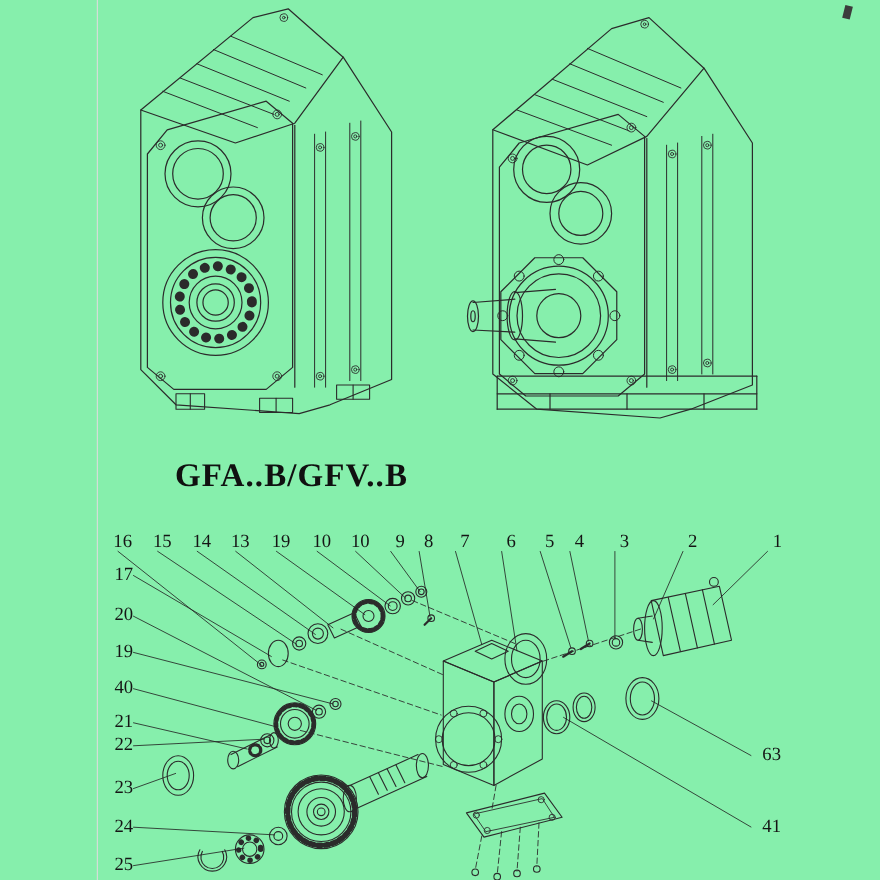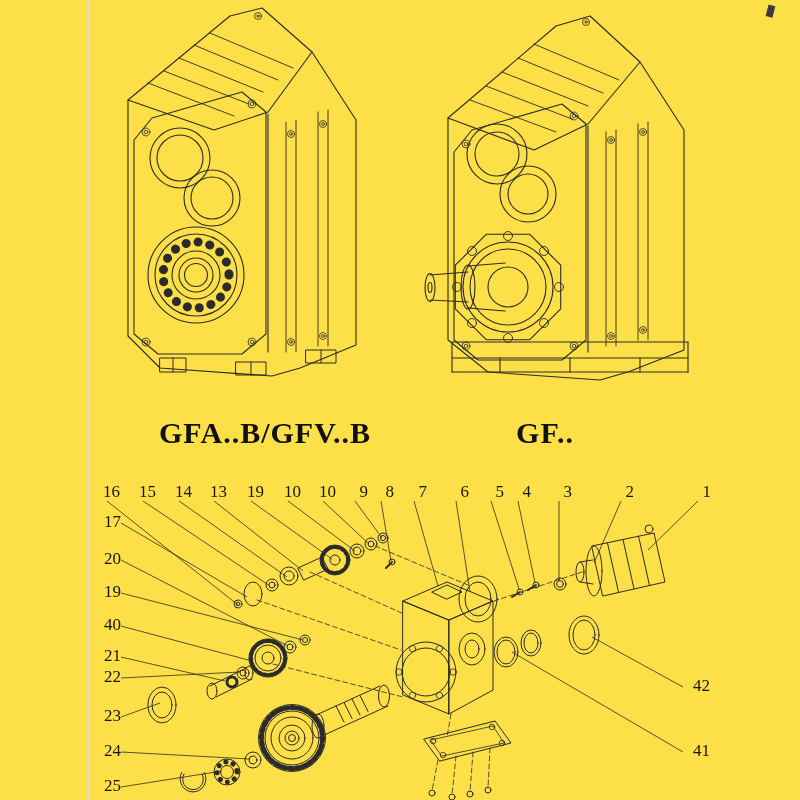--- a/index.html
+++ b/index.html
@@ -1,16 +1,16 @@
 <!DOCTYPE html>
 <html><head>
 <meta charset="utf-8">
 <style>
   html,body{margin:0;padding:0;background:#fff;}
-  .stage{position:relative;width:800px;height:800px;background:#fde047;overflow:hidden;
+  .stage{position:relative;width:800px;height:800px;background:#86efac;overflow:hidden;
          font-family:"Liberation Serif",serif;color:#111;}
   .edge-line{position:absolute;left:88px;top:0;width:1px;height:800px;background:#dcdcdc;}
   .model{position:absolute;font-weight:bold;font-size:30px;letter-spacing:1px;text-align:center;color:#101010;}
   .model-left{left:120px;top:416px;width:290px;}
   .model-right{left:450px;top:416px;width:190px;}
   .num{position:absolute;width:26px;text-align:right;font-size:17px;color:#151515;}
   svg{position:absolute;left:0;top:0;}
 </style>
 </head>
 <body>
@@ -345,21 +345,20 @@
       <line x1="121" y1="678" x2="240" y2="672"></line>
       <line x1="121" y1="717" x2="160" y2="703"></line>
       <line x1="121" y1="752" x2="250" y2="759"></line>
       <line x1="121" y1="787" x2="222" y2="771"></line>
       <line x1="683" y1="687" x2="592" y2="637"></line>
       <line x1="683" y1="752" x2="512" y2="652"></line>
     </g>
   </svg>
 
   <div class="model model-left">GFA..B/GFV..B</div>
-  <div class="model model-right">GF..</div>
 
   <span class="num" style="left:94px;top:482px">16</span>
   <span class="num" style="left:130px;top:482px">15</span>
   <span class="num" style="left:166px;top:482px">14</span>
   <span class="num" style="left:201px;top:482px">13</span>
   <span class="num" style="left:238px;top:482px">19</span>
   <span class="num" style="left:275px;top:482px">10</span>
   <span class="num" style="left:310px;top:482px">10</span>
   <span class="num" style="left:342px;top:482px">9</span>
   <span class="num" style="left:368px;top:482px">8</span>
@@ -374,16 +373,16 @@
   <span class="num" style="left:95px;top:512px">17</span>
   <span class="num" style="left:95px;top:549px">20</span>
   <span class="num" style="left:95px;top:582px">19</span>
   <span class="num" style="left:95px;top:615px">40</span>
   <span class="num" style="left:95px;top:646px">21</span>
   <span class="num" style="left:95px;top:667px">22</span>
   <span class="num" style="left:95px;top:706px">23</span>
   <span class="num" style="left:95px;top:741px">24</span>
   <span class="num" style="left:95px;top:776px">25</span>
 
-  <span class="num" style="left:684px;top:676px">42</span>
+  <span class="num" style="left:684px;top:676px">63</span>
   <span class="num" style="left:684px;top:741px">41</span>
 
 </div>
 
 </body></html>

